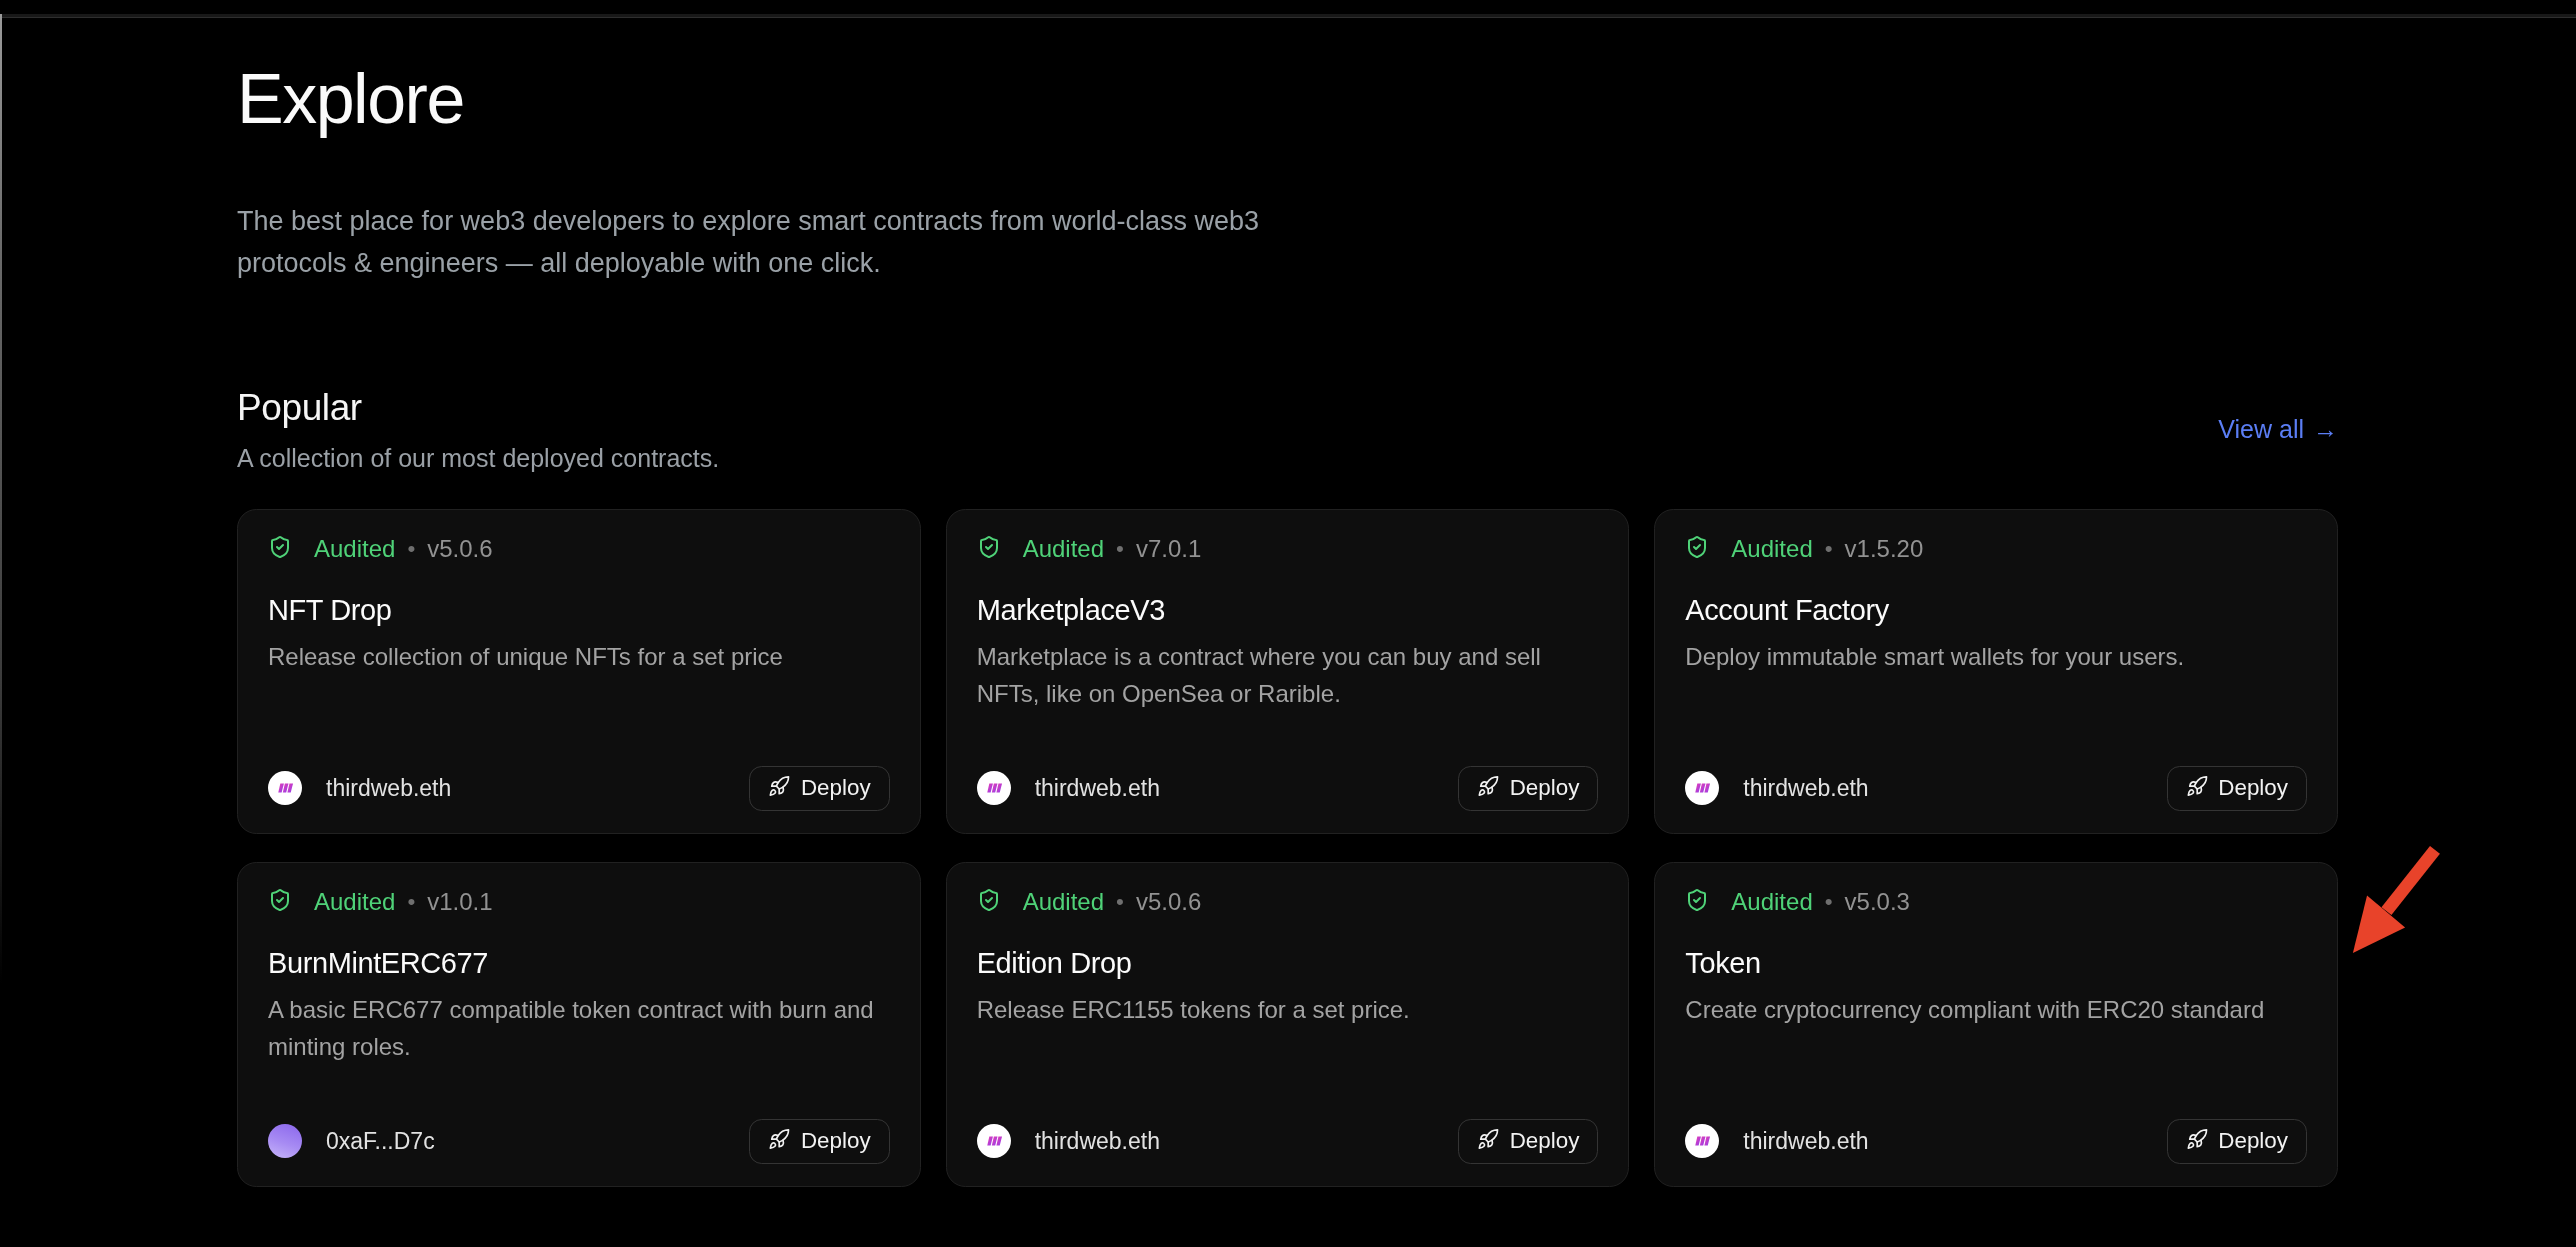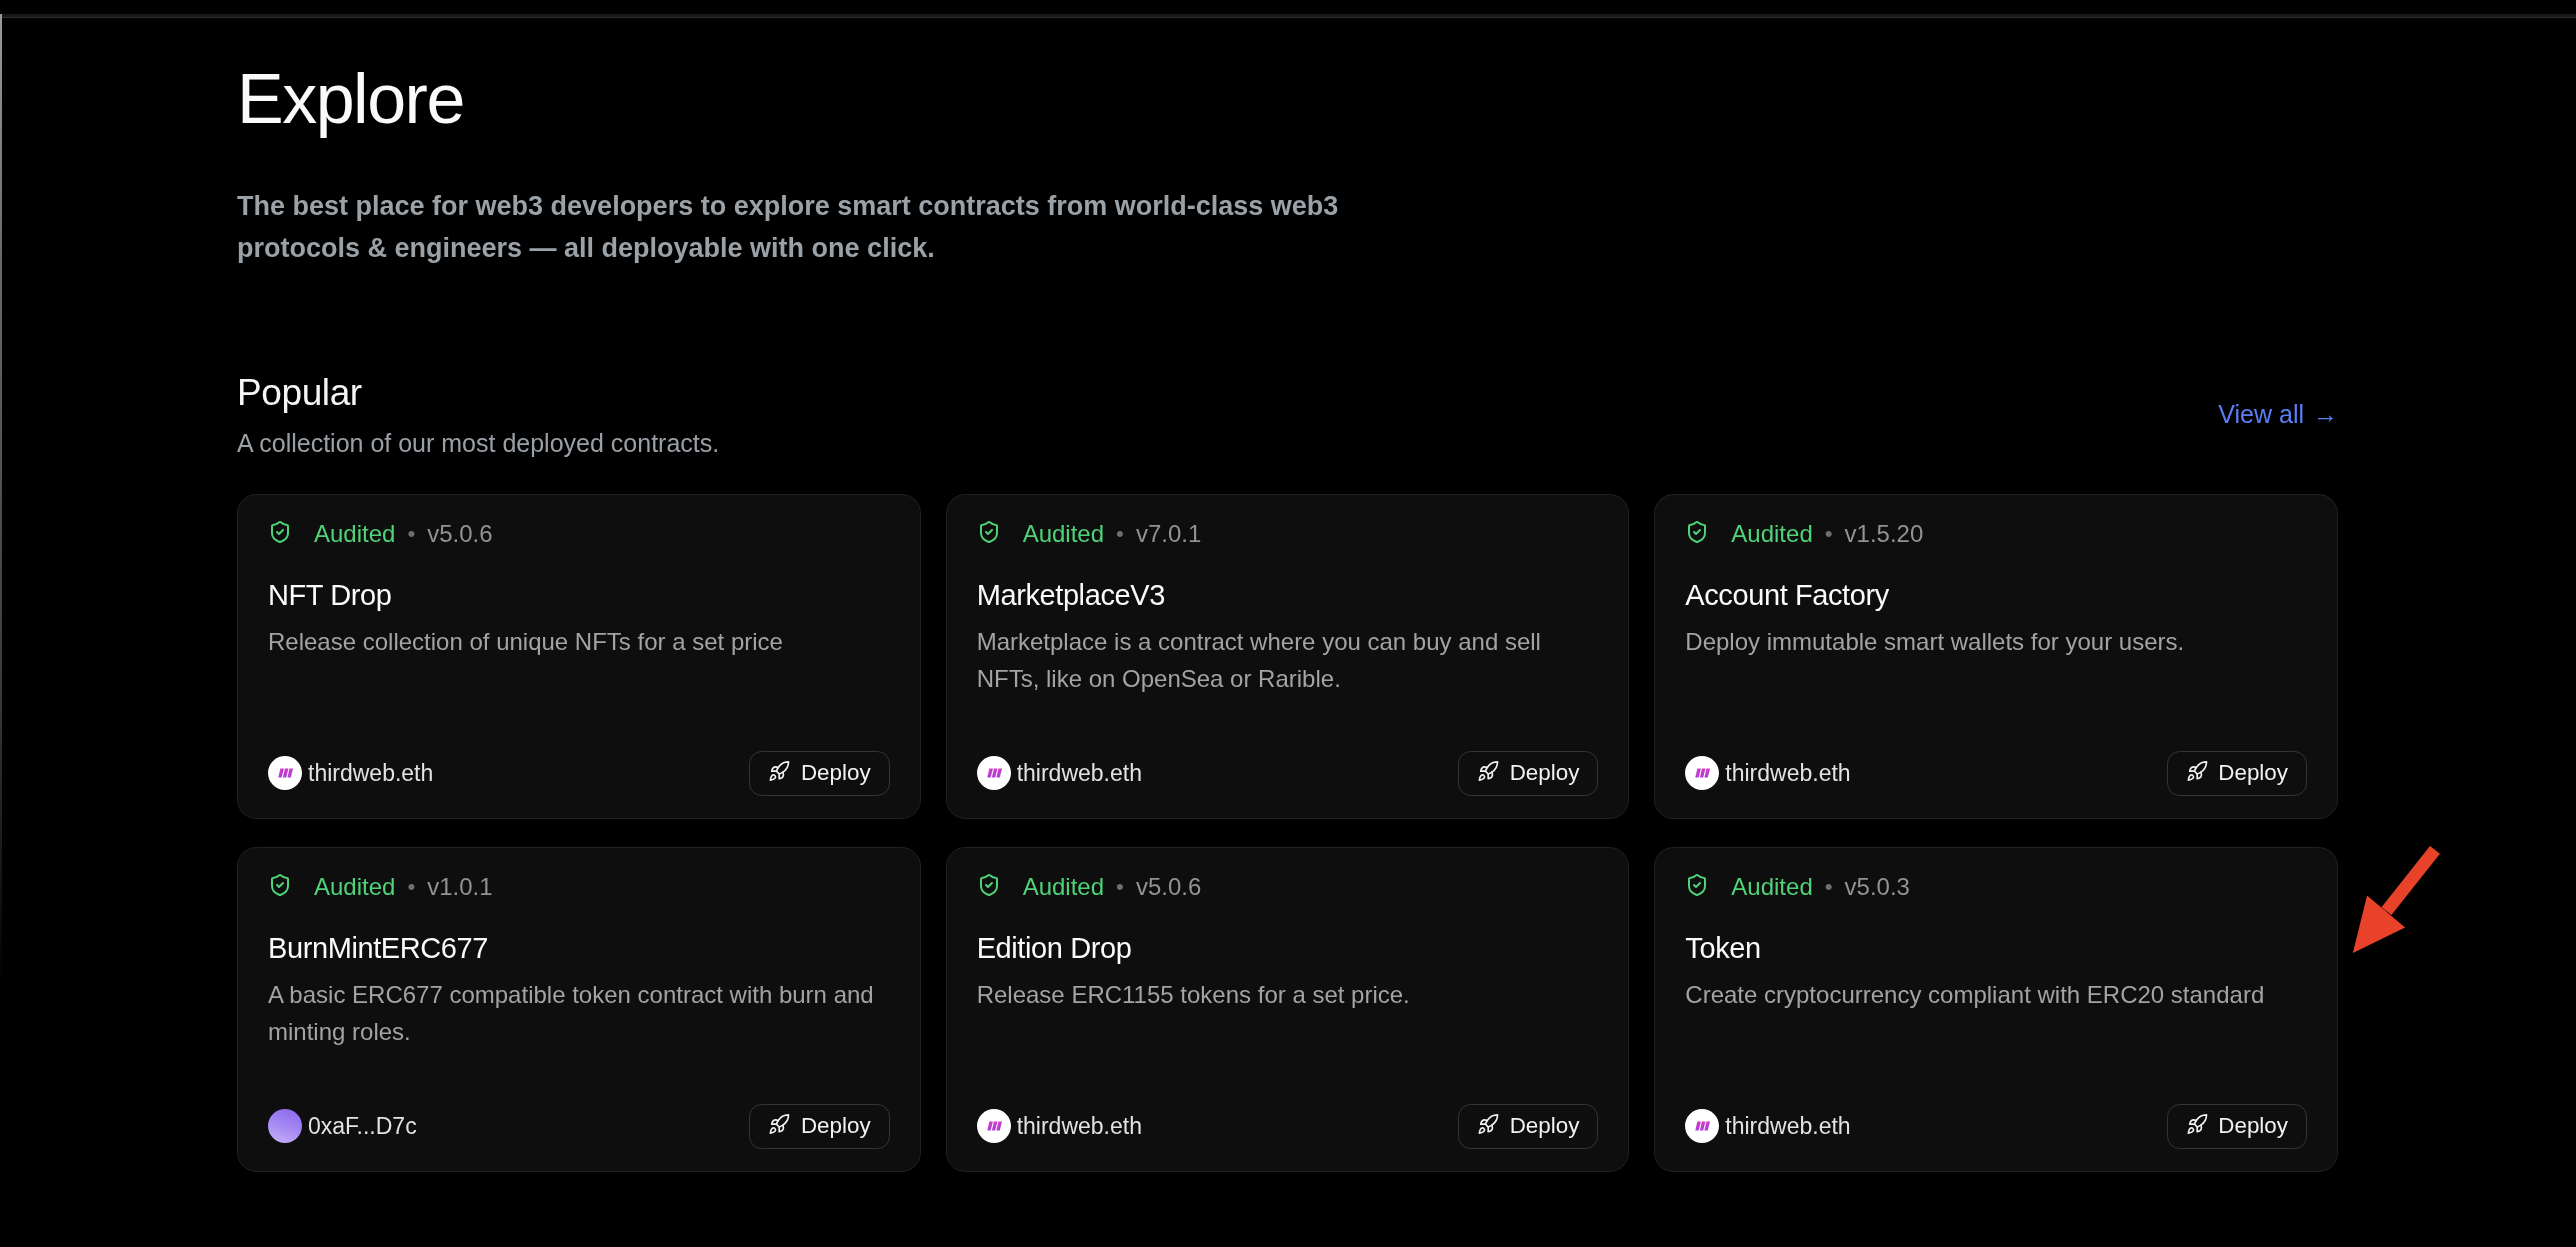--- a/index.html
+++ b/index.html
@@ -21,22 +21,22 @@
   }
 
   .content { position: absolute; left: 237px; top: 4.5px; width: 2101px; }
 
   .page-title {
     margin-top: 42px;
     font-size: 70px; font-weight: 400; letter-spacing: -1.5px; color: #fafafa;
     line-height: 1.1;
   }
   .page-subtitle {
-    margin-top: 47px; max-width: 1119px;
-    font-size: 27px; line-height: 42px; color: #9aa1a7; font-weight: 700;
+    margin-top: 62px; max-width: 1119px;
+    font-size: 27px; line-height: 42px; color: #9aa1a7; font-weight: 400;
   }
 
   .section-header { margin-top: 103px; display: flex; align-items: center; justify-content: space-between; }
   .section-heading { font-size: 37px; font-weight: 400; letter-spacing: -0.4px; color: #f5f5f5; line-height: 1.15; }
   .section-subheading { margin-top: 15px; font-size: 25px; color: #9aa0a6; }
   .view-all {
     font-size: 25px; color: #5b7ef5; text-decoration: none; cursor: pointer;
     display: inline-flex; align-items: flex-end; gap: 9px; white-space: nowrap;
   }
 
@@ -54,21 +54,21 @@
   .badge { display: inline-flex; align-items: flex-start; gap: 22px; cursor: pointer; }
   .shield-svg { width: 24px; height: 24px; }
   .badge-label { font-size: 24px; color: #4fd278; }
   .dot { font-size: 22.4px; color: #6f6f6f; margin: 0 12px; }
   .version { font-size: 24px; color: #929292; }
 
   .card-title { margin-top: 31px; font-size: 29px; font-weight: 400; letter-spacing: -0.4px; color: #fbfbfb; }
   .card-desc { margin-top: 11px; font-size: 24px; line-height: 37px; color: #a3a3a3; max-width: 619px; }
 
   .card-footer { margin-top: auto; display: flex; align-items: center; justify-content: space-between; }
-  .publisher { display: inline-flex; align-items: center; gap: 6px; text-decoration: none; cursor: pointer; justify-content: flex-end; }
+  .publisher { display: inline-flex; align-items: center; gap: 24px; text-decoration: none; cursor: pointer; justify-content: flex-end; }
   .avatar {
     width: 34px; height: 34px; border-radius: 50%; overflow: hidden;
     display: inline-flex; align-items: center; justify-content: center; flex: none;
   }
   .avatar.thirdweb-logo { background: #ffffff; }
   .avatar.thirdweb-logo svg { width: 24px; height: 24px; }
   .avatar.address-gradient { background: linear-gradient(200deg, #8f6ced 10%, #a78bf3 55%, #c7b6f9 100%); }
   .publisher-name { font-size: 23px; color: #e2e2e2; }
 
   .deploy-btn {

